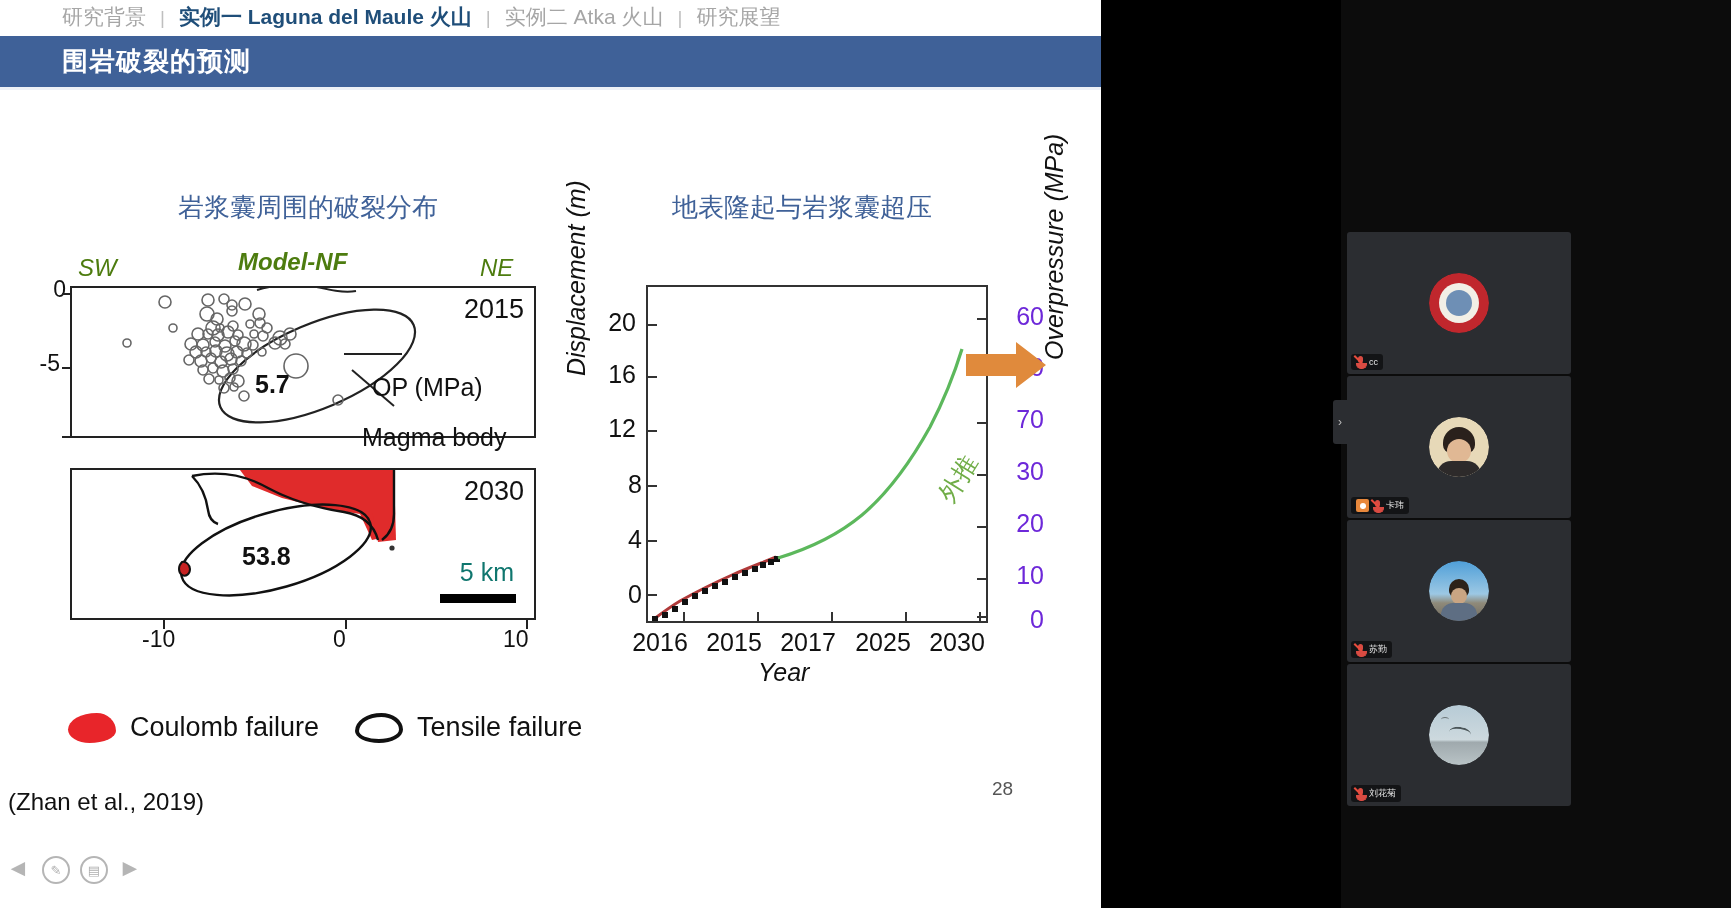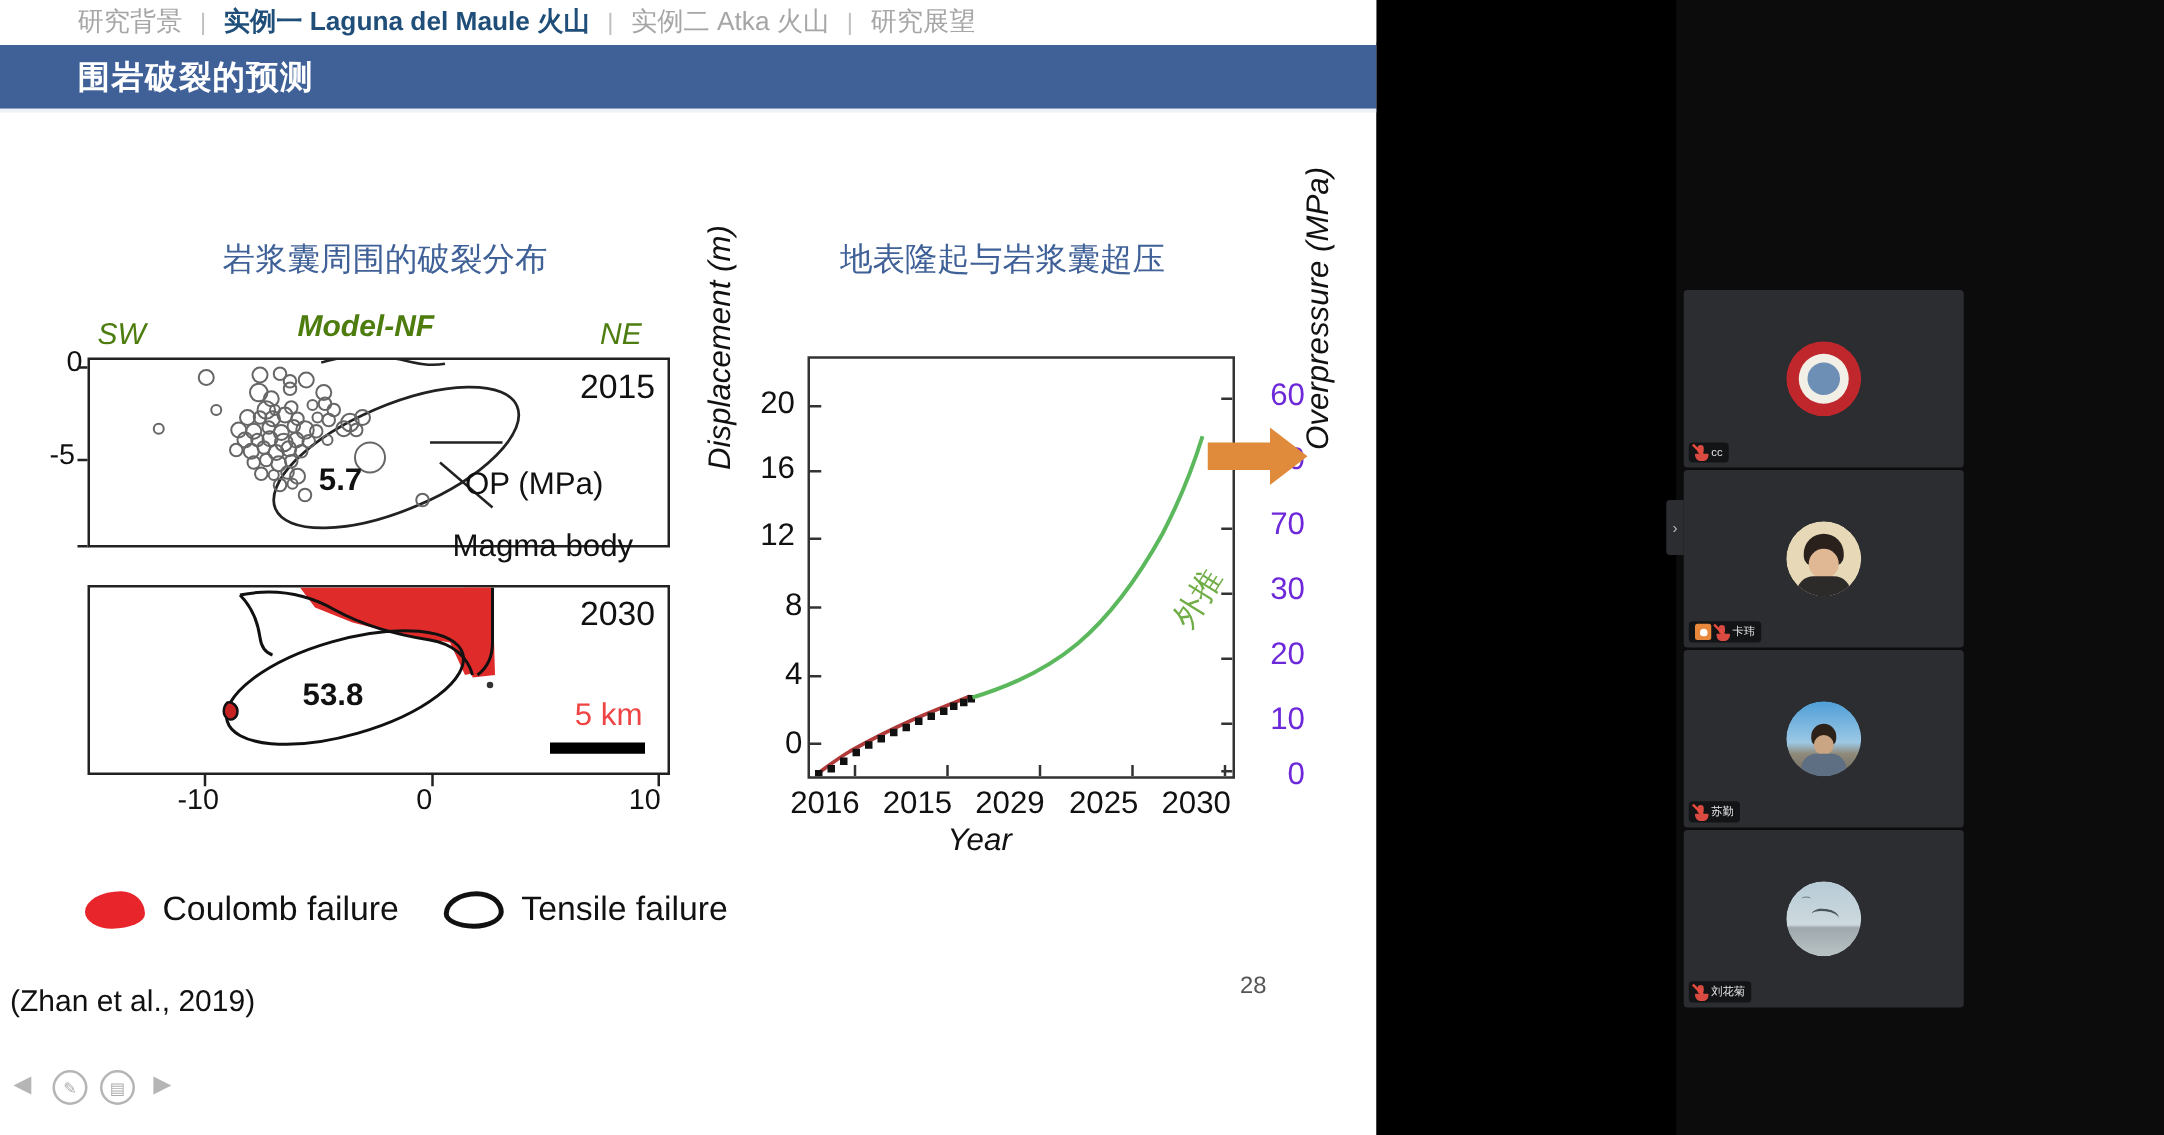--- a/index.html
+++ b/index.html
@@ -48,21 +48,21 @@
   #yt0  { left:-16px; top:38px; }
   #yt5  { left:-22px; top:112px; }
 
   .tick-mark { position:absolute; background:#222; }
 
   #op-text     { position:absolute; left:300px; top:85px; font-size:25px; color:#111; }
   #magma-text  { position:absolute; left:290px; top:135px; font-size:25px; color:#111; }
   #val-2015    { position:absolute; left:183px; top:82px; font-size:25px; font-weight:bold; color:#111; }
   #val-2030    { position:absolute; left:170px; top:72px; font-size:25px; font-weight:bold; color:#111; }
 
-  #scalebar-lbl { position:absolute; right:20px; top:88px; font-size:25px; color:#ef4444; }
+  #scalebar-lbl { position:absolute; right:20px; top:88px; font-size:25px; color:#0f766e; }
   #scalebar     { position:absolute; right:18px; top:124px; width:76px; height:9px; background:#000; }
 
   .xtick-lbl { position:absolute; font-size:23px; color:#111; }
   #xtm10 { left:94px; top:388px; }
   #xt0   { left:285px; top:388px; }
   #xt10  { left:455px; top:388px; }
 
   
   #legend { position:absolute; left:68px; top:712px; display:flex; align-items:flex-end; gap:14px; }
   #legend .lg-text { font-size:27px; color:#111; }
@@ -304,21 +304,21 @@
       <div class="ytick-r" style="left:430px;top:22px;">60</div>
       <div class="ytick-r" style="left:430px;top:73px;">50</div>
       <div class="ytick-r" style="left:430px;top:125px;">70</div>
       <div class="ytick-r" style="left:430px;top:177px;">30</div>
       <div class="ytick-r" style="left:430px;top:229px;">20</div>
       <div class="ytick-r" style="left:430px;top:281px;">10</div>
       <div class="ytick-r" style="left:430px;top:325px;">0</div>
 
       <div class="xtick-b" style="left:52px;top:348px;">2016</div>
       <div class="xtick-b" style="left:126px;top:348px;">2015</div>
-      <div class="xtick-b" style="left:200px;top:348px;">2029</div>
+      <div class="xtick-b" style="left:200px;top:348px;">2017</div>
       <div class="xtick-b" style="left:275px;top:348px;">2025</div>
       <div class="xtick-b" style="left:349px;top:348px;">2030</div>
 
       <div id="xlabel">Year</div>
 
       <div id="plotbox">
         <svg width="338" height="334" viewBox="0 0 338 334">
 
           <g stroke="#333" stroke-width="2">
             <line x1="0" y1="38" x2="9" y2="38"></line>

